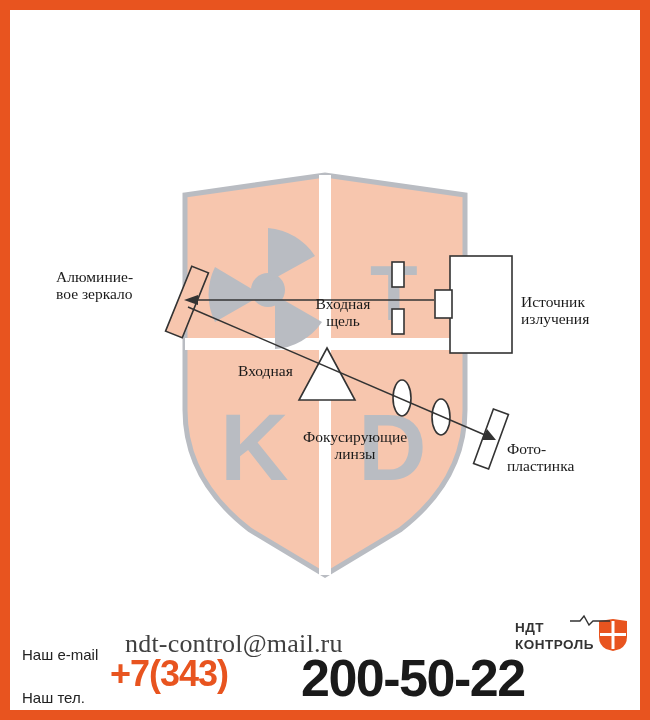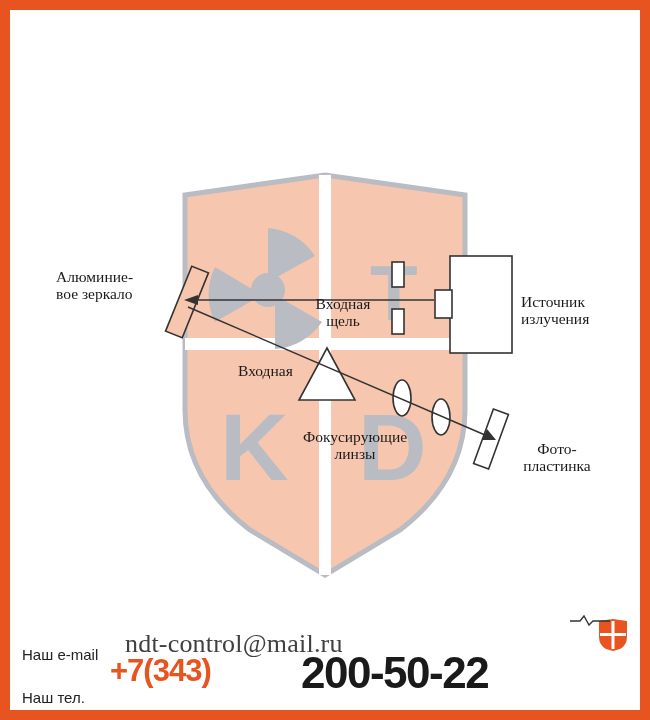--- a/index.html
+++ b/index.html
@@ -74,31 +74,31 @@
     color: #404040;
     letter-spacing: 0.2px;
     text-align: right;
   }
   #phone-code {
     position: absolute;
     left: 100px;
     top: 63px;
     font-family: "Liberation Sans", sans-serif;
     font-weight: bold;
-    font-size: 31px;
+    font-size: 36px;
     color: #e8541f;
     letter-spacing: -1px;
   }
   #phone-number {
     position: absolute;
     left: 291px;
     top: 58px;
     font-family: "Liberation Sans", sans-serif;
     font-weight: bold;
-    font-size: 44px;
+    font-size: 52px;
     color: #1a1a1a;
     letter-spacing: -1.5px;
   }
   
   #logo {
     position: absolute;
     left: 505px;
     top: 28px;
     width: 120px;
     height: 46px;
@@ -195,36 +195,38 @@
 щель</div>
 
       <div class="dlabel left" style="left:511px; top:283px; width:110px;">Источник
 излучения</div>
 
       <div class="dlabel left" style="left:228px; top:352px; width:70px;">Входная</div>
 
       <div class="dlabel" style="left:275px; top:418px; width:140px;">Фокусирующие
 линзы</div>
 
-      <div class="dlabel left" style="left:497px; top:430px; width:100px;text-align:center;">Фото-
+      <div class="dlabel left" style="left:497px; top:430px; width:100px;">Фото-
 пластинка</div>
     </div>
 
     <div id="footer">
 
       <div class="foot-lbl" style="left:12px; top:42px;margin-top:14px;">Наш e-mail</div>
 
       <div id="email-value">ndt-control@mail.ru</div>
 
       <div class="foot-lbl" style="left:12px; top:79px;margin-top:20px;">Наш тел.</div>
 
       <div id="phone-code">+7(343)</div>
       <div id="phone-number">200-50-22</div>
 
       <div id="logo">
+        <div id="logo-text">НДТ
+КОНТРОЛЬ</div>
         <div id="logo-mark">
           <svg width="32" height="34" viewBox="0 0 32 34">
             <path d="M2 3 L16 1 L30 3 L30 19 Q30 27 23 31 L16 33 L9 31 Q2 27 2 19 Z" fill="#e8541f"></path>
             <rect x="14.5" y="3" width="3" height="28" fill="#ffffff"></rect>
             <rect x="3" y="15" width="26" height="3" fill="#ffffff"></rect>
           </svg>
         </div>
       </div>
 
       <svg style="position:absolute; left:560px; top:24px;" width="40" height="12">

